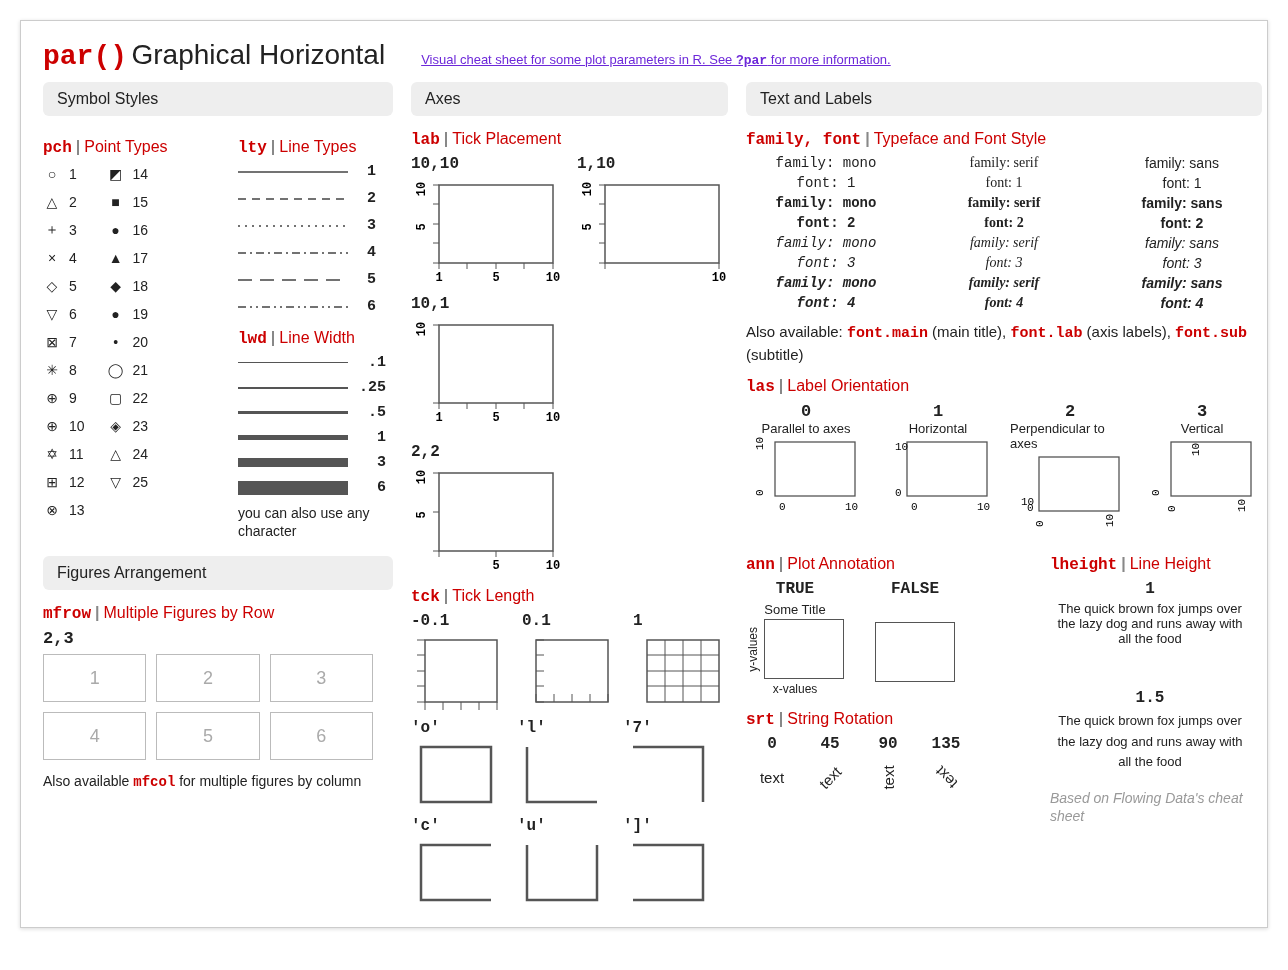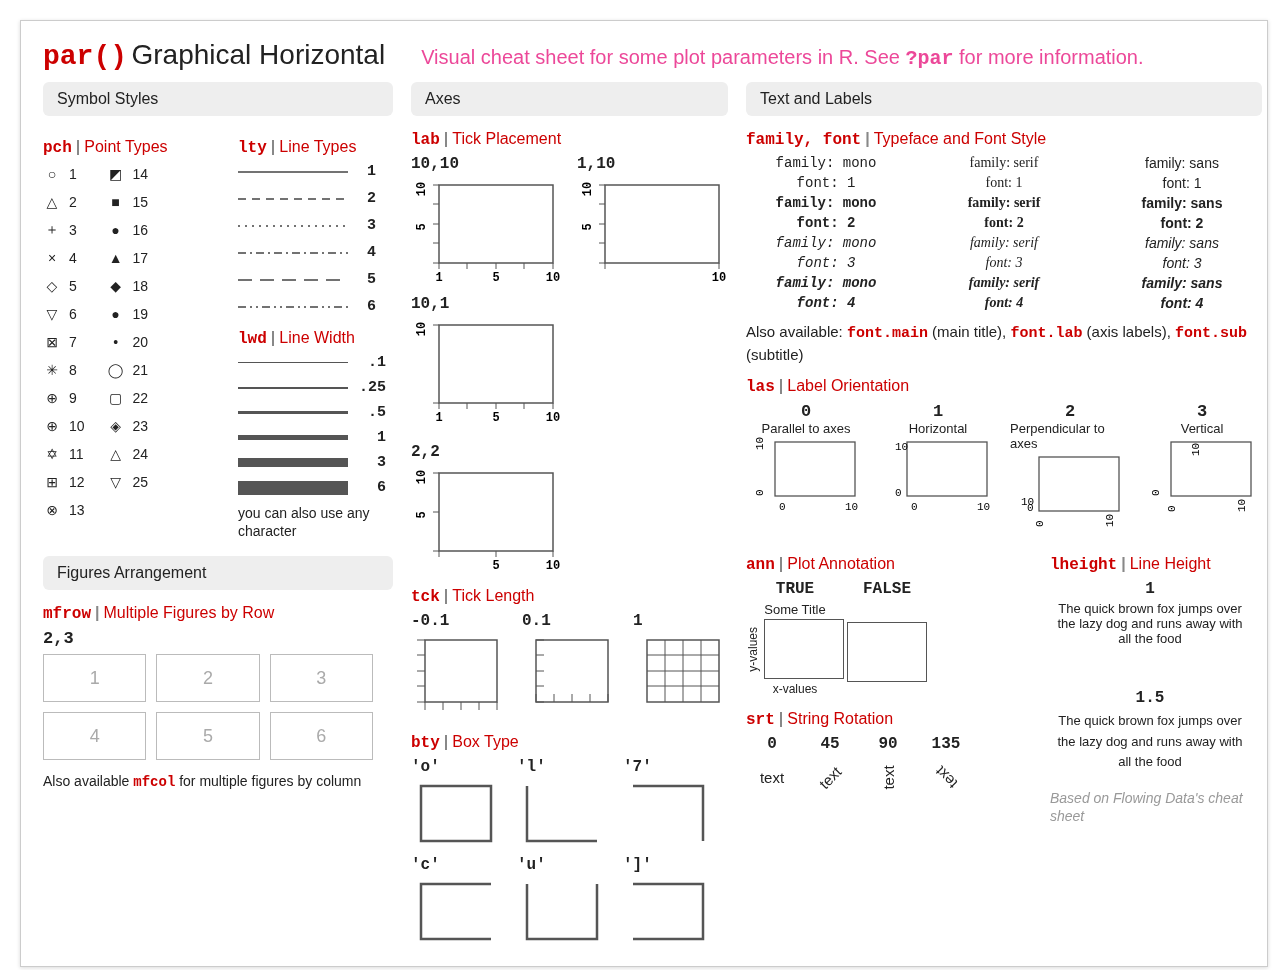--- a/index.html
+++ b/index.html
@@ -13,21 +13,21 @@
   }
   .page {
     border: 1px solid #ccc;
     box-shadow: 0 1px 4px rgba(0,0,0,0.15);
     padding: 18px 22px;
     background:#fff;
   }
   .title-row { display:flex; align-items:baseline; gap: 36px; margin-bottom:10px;}
   .title-code { font-family: "Courier New", monospace; font-weight:bold; color:#c00; font-size:28px;}
   .title-text { font-size:28px; font-weight:400;}
-  .subtitle { font-size:20px; color:#ec4899;}
+  .subtitle { font-size:13px; color:#6d28d9;text-decoration:underline;}
   .subtitle .code { font-family:"Courier New",monospace; font-weight:bold;}
   .cols { display:flex; gap:18px; margin-top:8px;}
   .col { }
   .col1 { width: 350px;}
   .col2 { width: 330px;}
   .col3 { width: 520px;}
   .section-h {
     background:#eee;
     border-radius:6px;
     padding:8px 14px;
@@ -63,21 +63,21 @@
   .fm-sans { font-family: Helvetica, Arial, sans-serif;}
   .f2 { font-weight:bold;}
   .f3 { font-style:italic;}
   .f4 { font-weight:bold; font-style:italic;}
   .also { font-size:15px; margin-top:10px; line-height:1.4;}
   .also .code { font-family:"Courier New",monospace; font-weight:bold; color:#c00;}
   .las-row { display:flex; gap:12px;}
   .las-cell { display:flex; flex-direction:column; align-items:center; font-size:13px; width:120px;}
   .las-cell .n { font-family:"Courier New",monospace; font-weight:bold; font-size:17px;}
   .twocol { display:flex; gap:24px;}
-  .ann-row { display:flex; gap:3px; align-items:flex-start;text-align:right;}
+  .ann-row { display:flex; gap:31px; align-items:flex-start;text-align:right;}
   .ann-cell { display:flex; flex-direction:column; align-items:center; font-size:13px;}
   .ann-cell .tf { font-family:"Courier New",monospace; font-weight:bold; font-size:16px;}
   .srt-row { display:flex; gap:18px; padding-left:6px;}
   .srt-cell { display:flex; flex-direction:column; align-items:center; gap:4px;}
   .srt-cell .n { font-family:"Courier New",monospace; font-weight:bold; font-size:16px;}
   .credit { color:#999; font-style:italic; font-size:14px; line-height:1.3;}
   .lh-box { text-align:center; font-size:13px; width:200px;}
   svg text { font-family:"Courier New",monospace;}
 </style>
 </head>
@@ -463,23 +463,20 @@
               </g>
         <g stroke="#555">
                 <line x1="14" y1="21" x2="86" y2="21"></line>
                 <line x1="14" y1="37" x2="86" y2="37"></line>
                 <line x1="14" y1="52" x2="86" y2="52"></line>
               </g>
       </svg>
           </div>
   </div>
 
-  <div class="param-h" style="margin-top:14px;">
-    <span class="code">bty</span><span class="sep">|</span><span class="desc">Box Type</span>
-  </div>
   <div class="bty-row">
     <div class="mini-plot">
             <span class="plab">'o'</span>
       <svg width="90" height="70">
               <rect x="10" y="6" width="70" height="55" fill="none" stroke="#555" stroke-width="2.5"></rect>
             </svg>
           </div>
     <div class="mini-plot">
             <span class="plab">'l'</span>
       <svg width="90" height="70">

